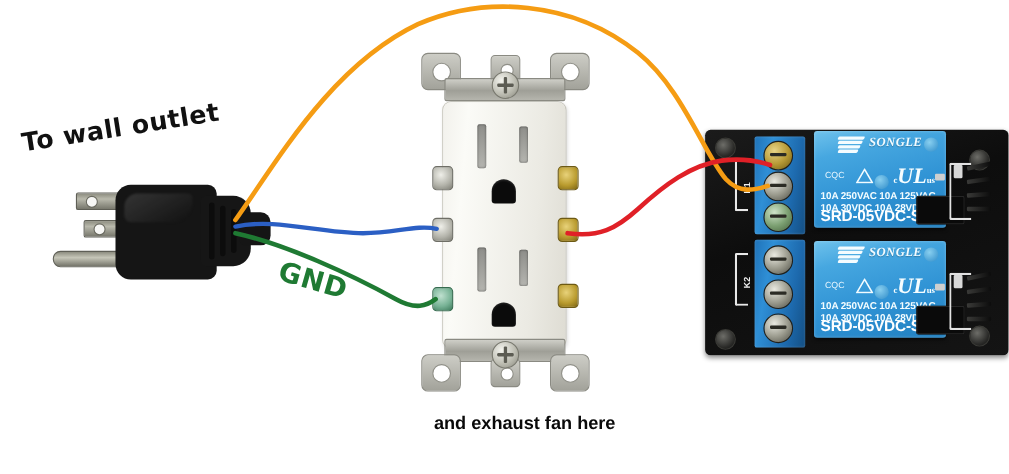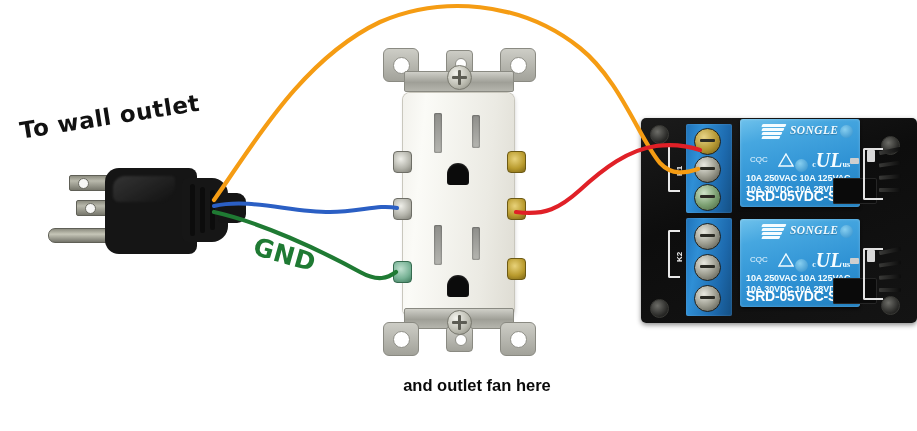--- a/index.html
+++ b/index.html
@@ -445,16 +445,16 @@
     <path d="M 214,212 C 260,222 320,250 360,272 C 378,282 388,278 396,272" fill="none" stroke="#1f7a33" stroke-width="4.2" stroke-linecap="round"></path>
 
     <path d="M 516,212 C 545,216 560,208 580,190 C 604,168 628,150 656,146 C 672,144 688,146 700,150" fill="none" stroke="#e02027" stroke-width="4.2" stroke-linecap="round"></path>
   </svg>
 
   <div class="abs handwriting" id="label-wall-outlet">To wall outlet</div>
 
   <div class="abs handwriting" id="label-gnd">GND</div>
 
   <div class="abs" id="caption">
-    <div>and outlet fan here</div>
+    <div>and exhaust fan here</div>
   </div>
 
 </div>
 
 </body></html>

